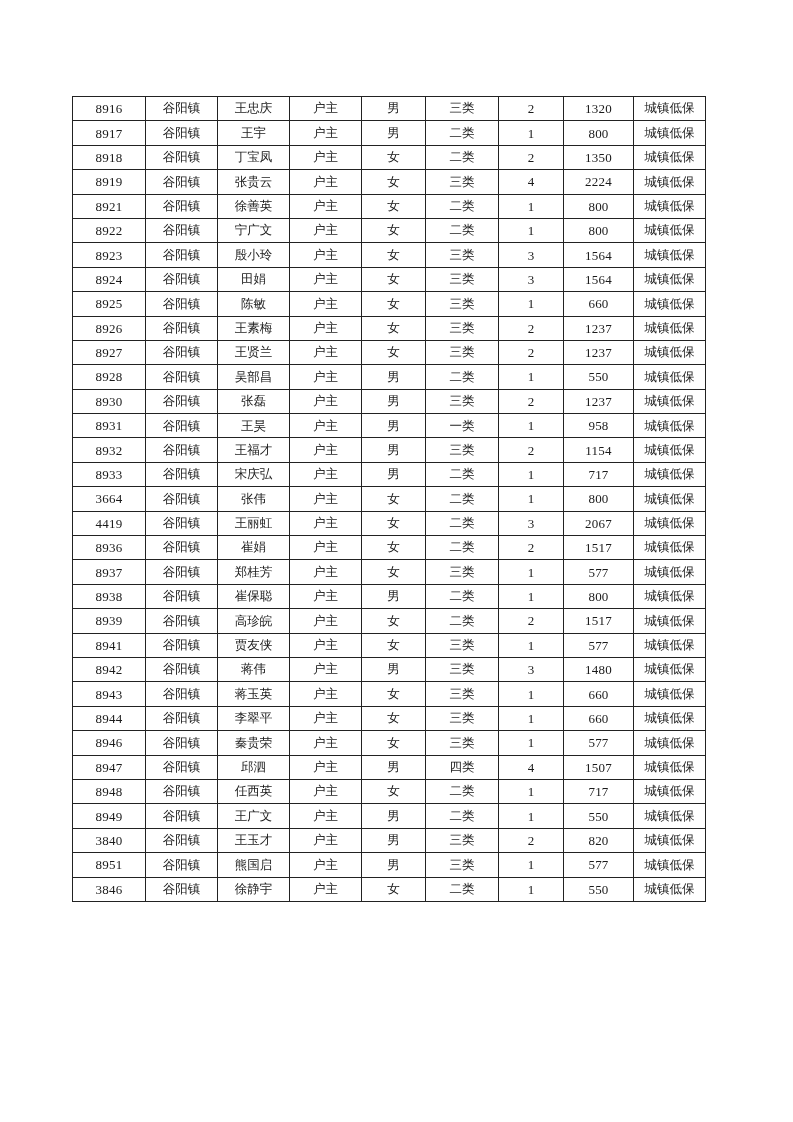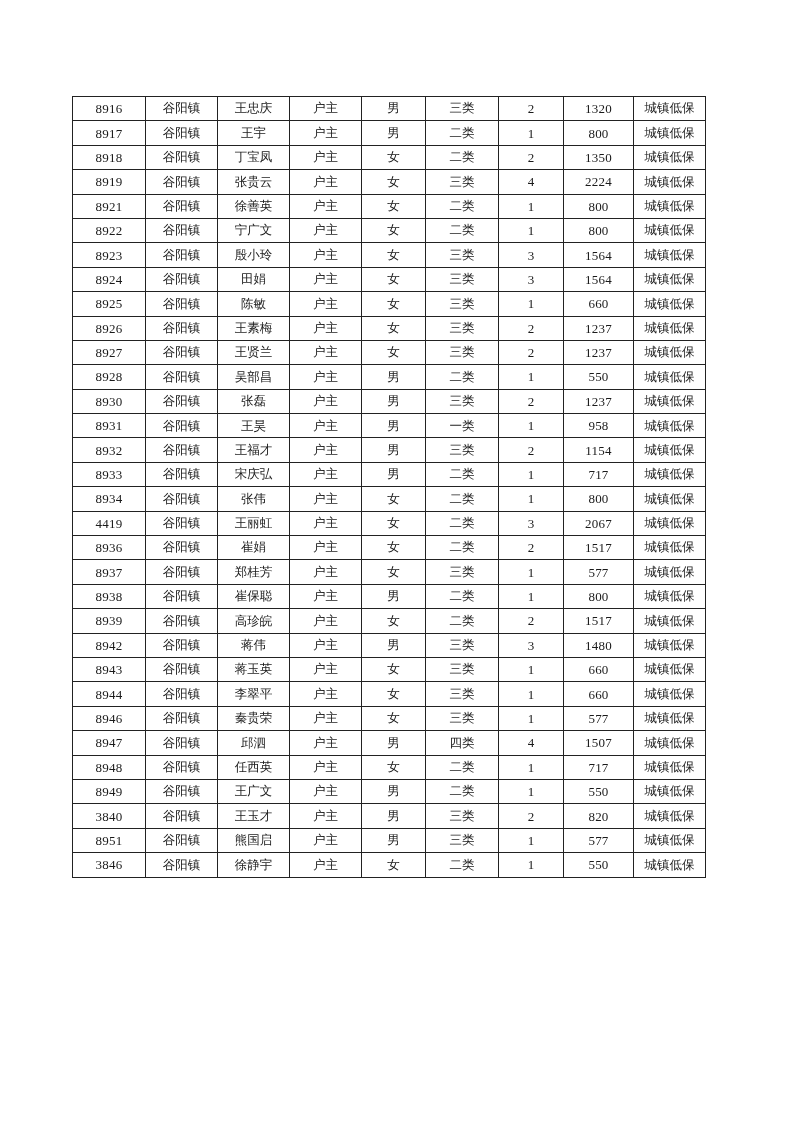--- a/index.html
+++ b/index.html
@@ -243,21 +243,21 @@
           <td>谷阳镇</td>
           <td>宋庆弘</td>
           <td>户主</td>
           <td>男</td>
           <td>二类</td>
           <td class="num">1</td>
           <td class="num">717</td>
           <td>城镇低保</td>
         </tr>
         <tr>
-          <td class="num">8934</td>
+          <td class="num">3664</td>
           <td>谷阳镇</td>
           <td>张伟</td>
           <td>户主</td>
           <td>女</td>
           <td>二类</td>
           <td class="num">1</td>
           <td class="num">800</td>
           <td>城镇低保</td>
         </tr>
         <tr>
@@ -306,20 +306,31 @@
         </tr>
         <tr>
           <td class="num">8939</td>
           <td>谷阳镇</td>
           <td>高珍皖</td>
           <td>户主</td>
           <td>女</td>
           <td>二类</td>
           <td class="num">2</td>
           <td class="num">1517</td>
+          <td>城镇低保</td>
+        </tr>
+        <tr>
+          <td class="num">8941</td>
+          <td>谷阳镇</td>
+          <td>贾友侠</td>
+          <td>户主</td>
+          <td>女</td>
+          <td>三类</td>
+          <td class="num">1</td>
+          <td class="num">577</td>
           <td>城镇低保</td>
         </tr>
         <tr>
           <td class="num">8942</td>
           <td>谷阳镇</td>
           <td>蒋伟</td>
           <td>户主</td>
           <td>男</td>
           <td>三类</td>
           <td class="num">3</td>

